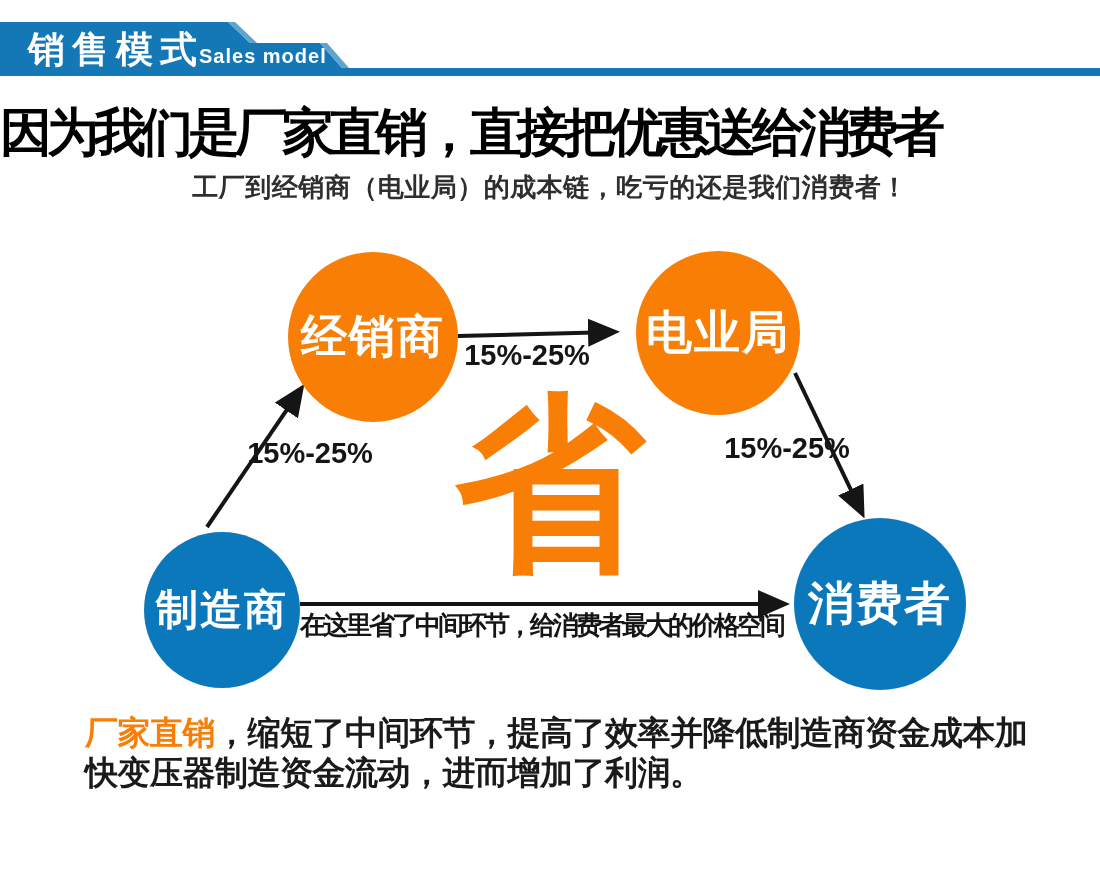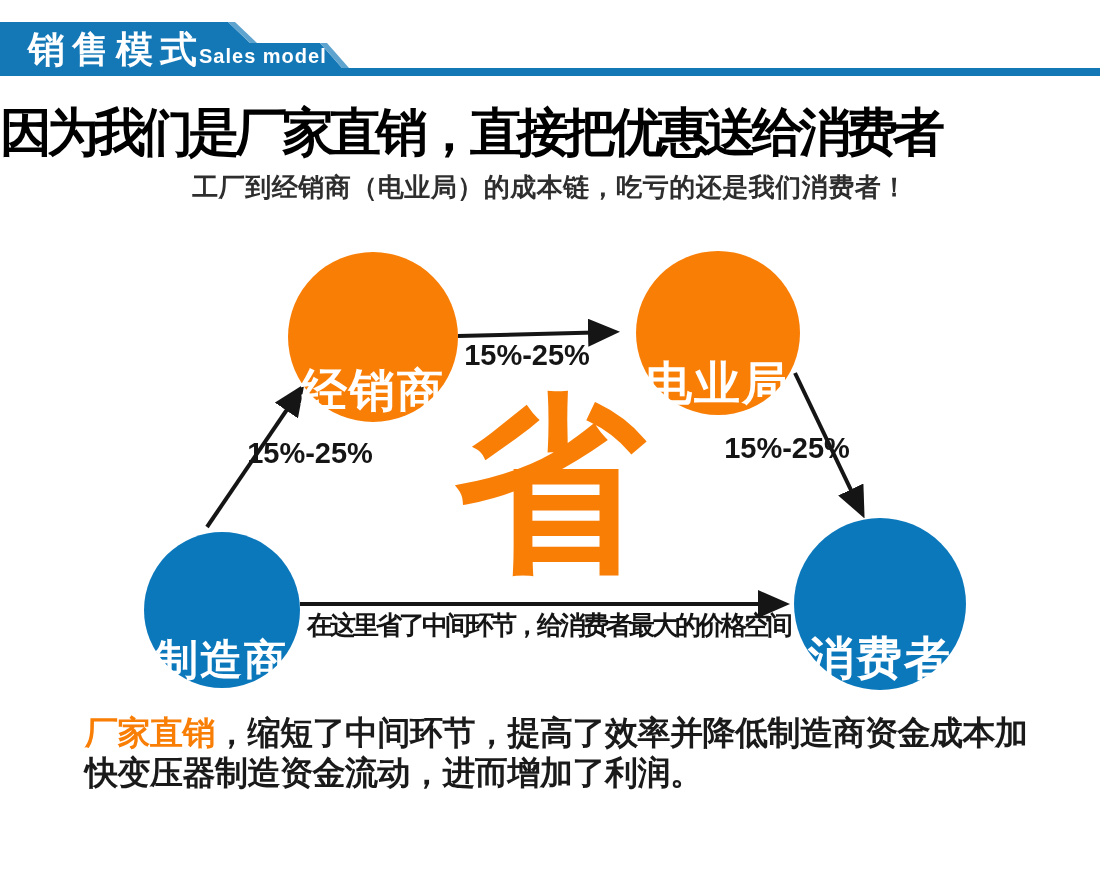--- a/index.html
+++ b/index.html
@@ -26,42 +26,42 @@
   }
   .hero-sub{
     position:absolute;left:0;top:170px;width:1100px;text-align:center;
     color:#2e2e2e;font-size:26px;font-weight:600;letter-spacing:0.5px;white-space:nowrap;
   }
   
   #arrow-svg{position:absolute;left:0;top:0;width:1100px;height:894px;pointer-events:none;}
   #arrow-svg line{stroke:#151515;stroke-width:4;}
   #arrow-svg .ah{fill:#151515;}
   .node{
-    position:absolute;border-radius:50%;display:flex;align-items:flex-end;justify-content:center;
+    position:absolute;border-radius:50%;display:flex;align-items:center;justify-content:center;
     color:#ffffff;font-weight:bold;letter-spacing:2px;white-space:nowrap;
   }
   .node.orange{background:var(--orange);}
   .node.blue{background:var(--circleBlue);}
   #node-dealer{left:288px;top:252px;width:170px;height:170px;font-size:46px;}
   #node-power{left:636px;top:251px;width:164px;height:164px;font-size:46px;}
   #node-manufacturer{left:144px;top:532px;width:156px;height:156px;font-size:42px;}
   #node-consumer{left:794px;top:518px;width:172px;height:172px;font-size:46px;}
   .save-glyph{
     position:absolute;left:425px;top:385px;width:250px;text-align:center;
     color:var(--orange);font-size:190px;font-weight:bold;line-height:1.05;
   }
   .pct{
     position:absolute;width:160px;text-align:center;color:#151515;
     font-size:29px;font-weight:bold;white-space:nowrap;
   }
   #pct-top{left:447px;top:339px;}
   #pct-left{left:230px;top:437px;}
   #pct-right{left:707px;top:432px;}
   .edge-note{
-    position:absolute;left:300px;top:608px;width:490px;text-align:right;
+    position:absolute;left:300px;top:608px;width:490px;text-align:left;
     color:#151515;font-size:26px;font-weight:bold;letter-spacing:-3px;white-space:nowrap;
   }
   
   .notes{
     position:absolute;left:85px;top:713px;width:945px;
     color:#1a1a1a;font-size:33px;font-weight:600;line-height:40px;letter-spacing:-0.5px;
   }
   .notes p{margin:0 0 7px 0;}
   .seg-em{color:var(--orange);}
 </style>

